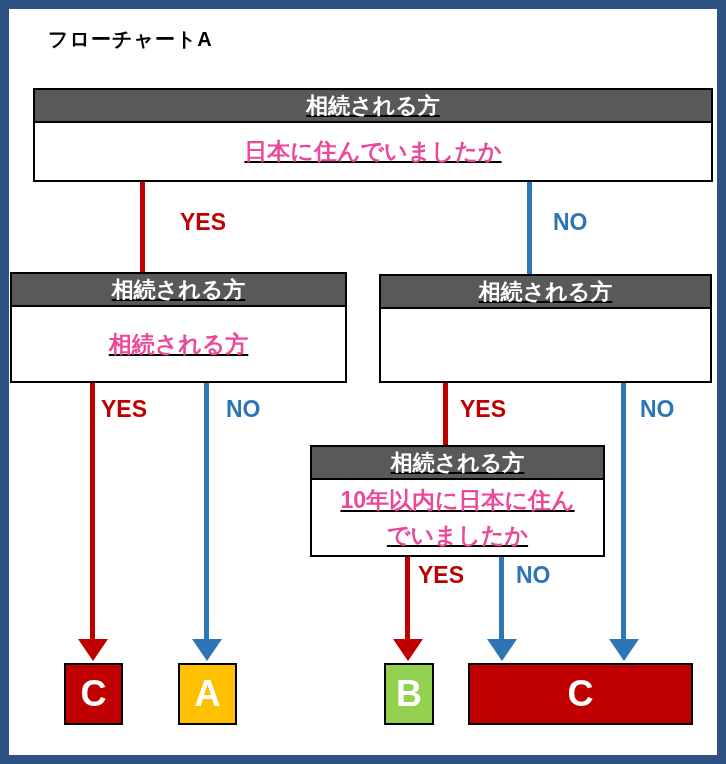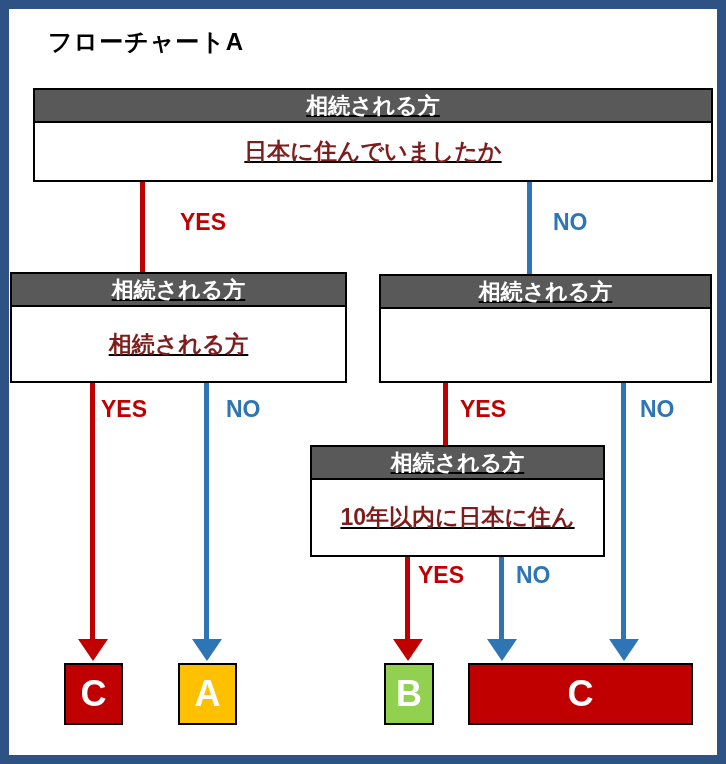--- a/index.html
+++ b/index.html
@@ -5,36 +5,36 @@
   html,body{margin:0;padding:0;background:#ffffff;}
   body{font-family:"Liberation Sans","DejaVu Sans",sans-serif;}
   .canvas{
     position:relative;width:726px;height:764px;background:#ffffff;overflow:hidden;
   }
   .frame{
     position:absolute;inset:0;border:9px solid var(--frame-navy,#2F5284);
     box-sizing:border-box;pointer-events:none;z-index:20;
   }
   .title{
-    position:absolute;left:48px;top:26px;font-size:24px;font-weight:bold;color:#000;
+    position:absolute;left:48px;top:26px;font-size:20px;font-weight:bold;color:#000;
     letter-spacing:1px;
   }
   
   .qbox{
     position:absolute;background:#fff;border:2px solid #000;box-sizing:border-box;
     display:flex;flex-direction:column;text-decoration:underline;
   }
   .qbox .hdr{
     height:31px;flex:0 0 31px;background:var(--header-gray,#595959);color:#fff;
     font-weight:bold;font-size:22px;display:flex;align-items:center;justify-content:center;
     border-bottom:2px solid #000;line-height:1;
   }
   .qbox .bdy{
     flex:1;display:flex;flex-direction:column;align-items:center;justify-content:center;
-    font-weight:bold;font-size:23px;color:#7f1d1d;line-height:35px;text-align:center;
+    font-weight:bold;font-size:23px;color:#ec4899;line-height:35px;text-align:center;
   }
   
   .vline{position:absolute;width:5px;}
   .vline.red{background:var(--yes-red,#C00000);}
   .vline.blue{background:var(--no-blue,#2E75B6);}
   
   .arrow{position:absolute;width:30px;}
   .arrow .shaft{position:absolute;left:12px;top:0;bottom:18px;width:5px;}
   .arrow .head{
     position:absolute;left:0;bottom:0;width:0;height:0;
@@ -107,20 +107,21 @@
   <div class="tag no" style="left:640px;top:398px;">NO</div>
   <div class="arrow blue" style="left:609px;top:383px;height:278px;">
     <div class="shaft"></div>
     <div class="head"></div>
   </div>
 
   <div class="qbox" style="left:310px;top:445px;width:295px;height:112px;">
     <div class="hdr">相続される方</div>
     <div class="bdy">
       <span>10年以内に日本に住ん</span>
+        <span>でいましたか</span>
     </div>
   </div>
 
   <div class="tag yes" style="left:418px;top:564px;">YES</div>
   <div class="tag no" style="left:516px;top:564px;">NO</div>
   <div class="arrow red" style="left:393px;top:557px;height:104px;">
     <div class="shaft"></div>
     <div class="head"></div>
   </div>
   <div class="arrow blue" style="left:487px;top:557px;height:104px;">

